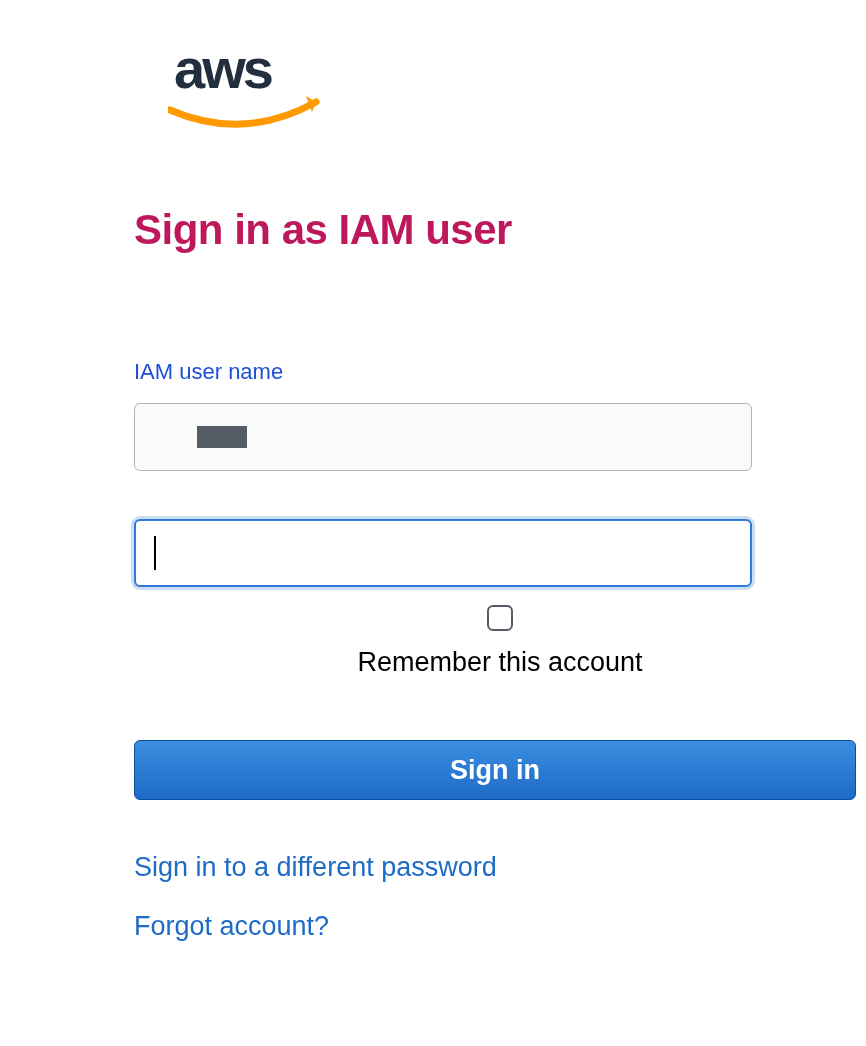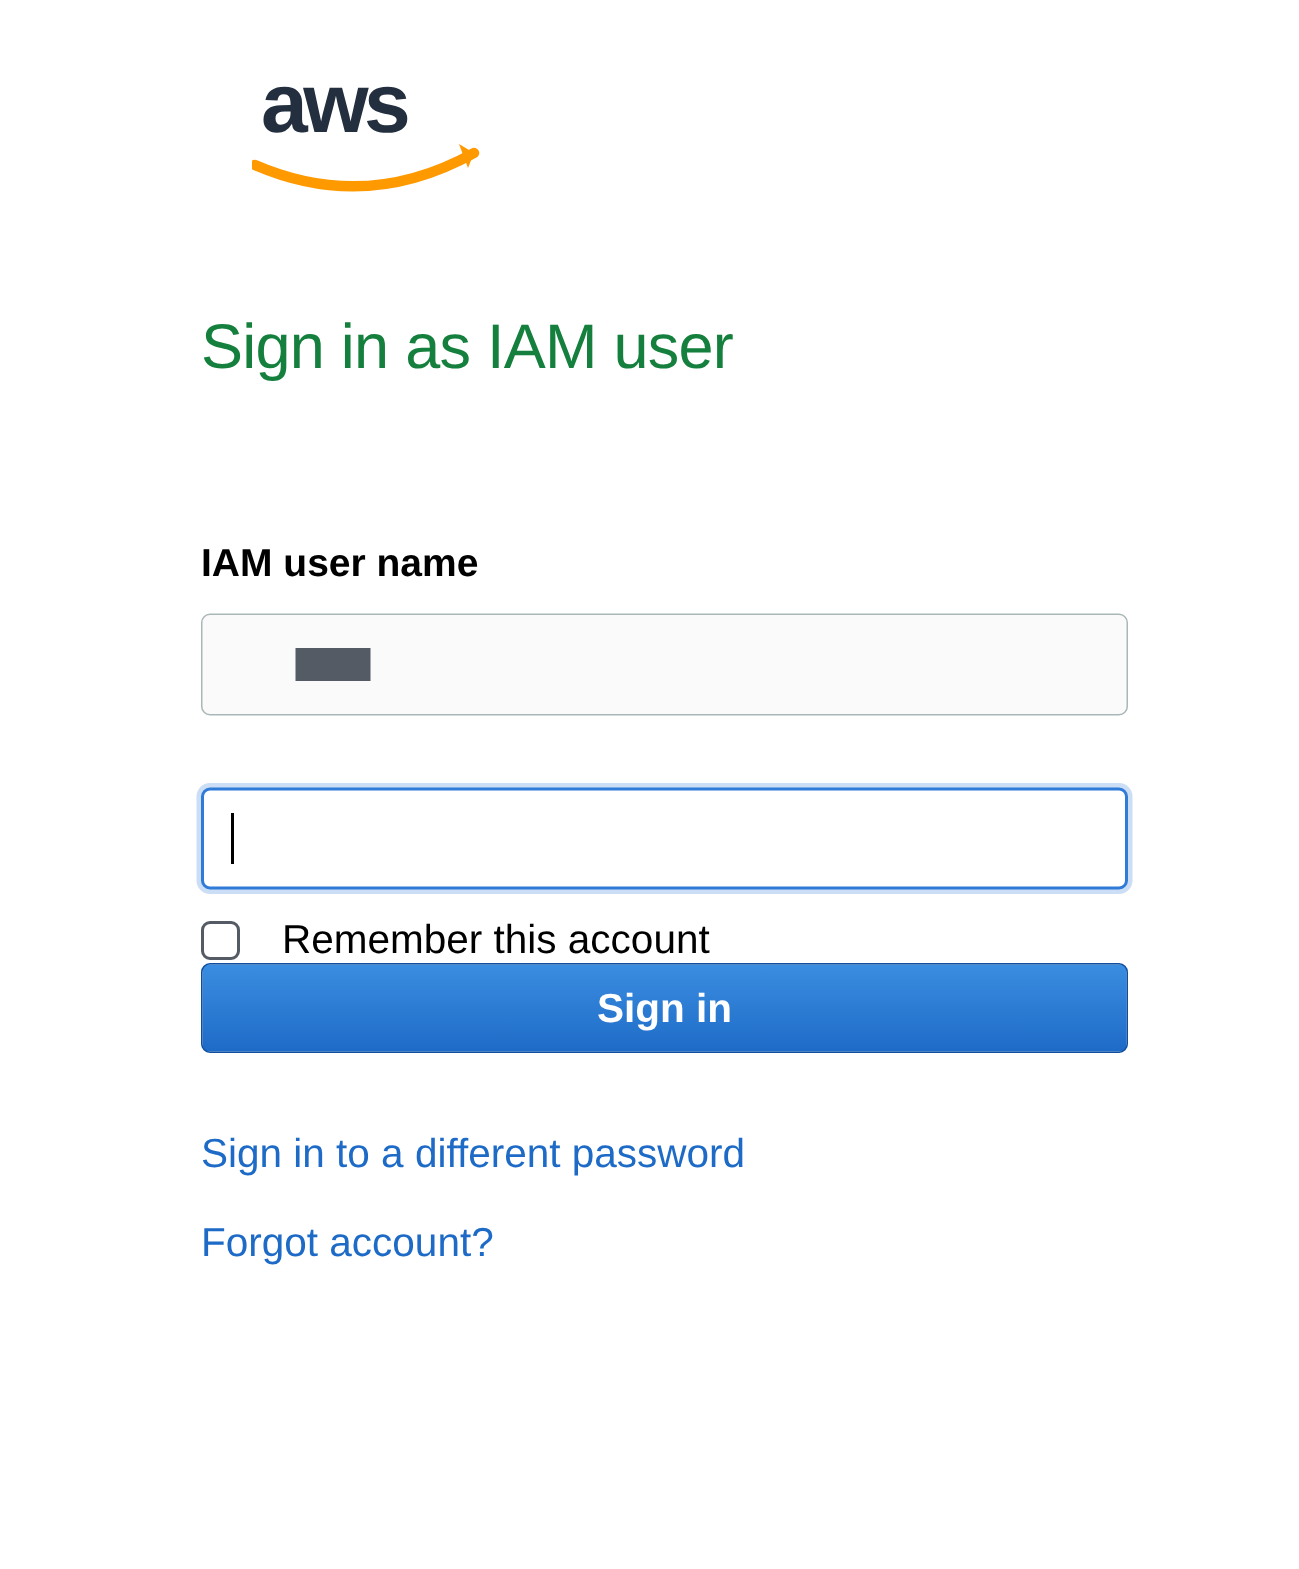--- a/index.html
+++ b/index.html
@@ -15,33 +15,33 @@
     .logo {
       margin-bottom: 65px;
       margin-left: 34px;
     }
     .logo svg {
       width: 155px;
       height: auto;
     }
     .page-title {
       font-size: 42px;
-      font-weight: 400;
-      color: #15803d;
+      font-weight: 700;
+      color: #be185d;
       margin-bottom: 105px;
       letter-spacing: -0.5px;
     }
     .field-group {
       margin-bottom: 48px;
     }
     .field-label {
       display: block;
-      font-size: 26px;
-      font-weight: 700;
-      color: #000000;
+      font-size: 22px;
+      font-weight: 400;
+      color: #1d4ed8;
       margin-bottom: 18px;
     }
     .redacted-box {
       display: inline-block;
       width: 50px;
       height: 22px;
       background: #545b64;
       margin-left: 46px;
       vertical-align: middle;
     }
@@ -49,37 +49,39 @@
       display: inline-block;
       width: 2px;
       height: 34px;
       background: #000;
       vertical-align: middle;
       margin-left: 2px;
     }
     .checkbox-row {
       display: flex;
       align-items: center;
-      gap: 28px;
+      gap: 16px;
       margin-top: 18px;
+      margin-bottom: 62px;
+      flex-direction: column;
     }
     .checkbox {
       width: 26px;
       height: 26px;
       border: 2px solid #545b64;
       border-radius: 6px;
       background: #fff;
       cursor: pointer;
     }
     .checkbox-label {
       font-size: 27px;
       color: #000;
     }
     .signin-button {
-      width: 618px;
+      width: 722px;
       height: 60px;
       background: linear-gradient(#3a8de0, #1e6bc7);
       border: 1px solid #0f4e9e;
       border-radius: 6px;
       color: #ffffff;
       font-size: 27px;
       font-weight: 700;
       cursor: pointer;
       margin-bottom: 52px;
     }

